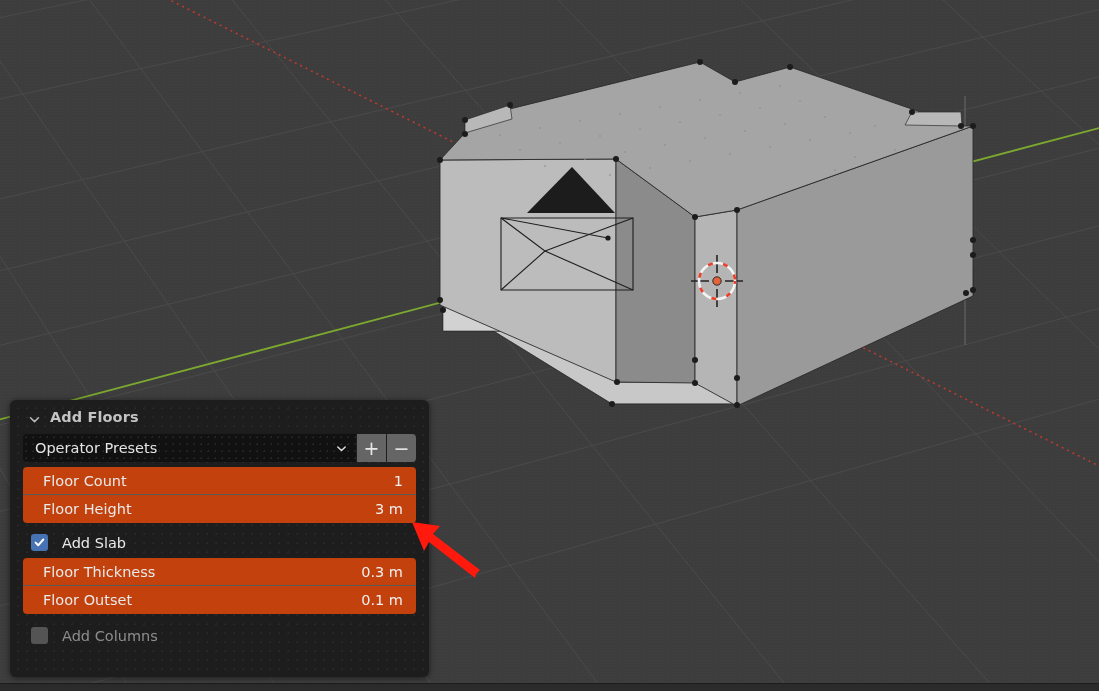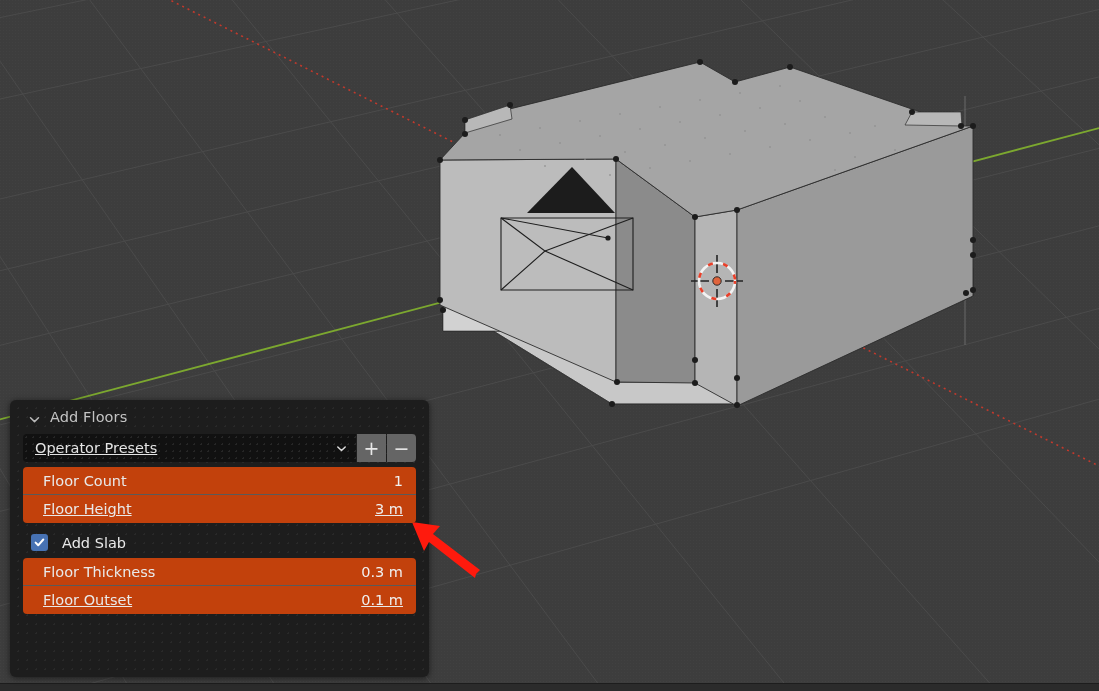--- a/index.html
+++ b/index.html
@@ -33,31 +33,31 @@
     background-size:9px 9px; background-position:4px 4px;
   }
   .panel-header {
     position:relative; height:34px; display:flex; align-items:center;
     padding:0 0 0 18px; gap:9px; z-index:2;
   }
   .chev {
     width:13px; height:13px; display:block; flex:none;
   }
   .panel-title {
-    font-size:14.5px; color:#c3c3c3; letter-spacing:.1px; white-space:nowrap;
+    font-size:14.5px; color:#c3c3c3; letter-spacing:.1px; white-space:nowrap;font-weight:bold;
   }
 
   .panel-body { position:relative; z-index:2; padding:0 13px; }
 
   
   .preset-row { display:flex; height:28px; margin-bottom:5px; }
   .preset-dropdown {
     flex:1; position:relative; background:#111111; border-radius:4px 0 0 4px;
     display:flex; align-items:center; padding:0 8px 0 12px; color:#e4e4e4;
-    font-size:14.5px; overflow:hidden;text-decoration:underline;
+    font-size:14.5px; overflow:hidden;
   }
   .preset-dropdown::before{
     content:""; position:absolute; inset:0; pointer-events:none;
     background-image:radial-gradient(rgba(255,255,255,.09) 1px, transparent 1px);
     background-size:7px 7px;
   }
   .preset-label { position:relative; z-index:2; flex:1; }
   .preset-caret { position:relative; z-index:2; width:13px; height:13px; }
   .icon-btn {
     width:29px; background:#656565; display:flex; align-items:center;
@@ -66,21 +66,21 @@
   }
   .icon-btn:last-child { border-radius:0 4px 4px 0; }
 
   
   .prop-group { border-radius:4px; overflow:hidden; }
   .prop-row {
     height:28px; display:flex; align-items:center; justify-content:space-between;
     background:#c2410c; padding:0 13px 0 20px; font-size:14.5px; color:#e9e9e9;
     border-bottom:1px solid #5a5a5a;
   }
-  .prop-row:last-child { border-bottom:none;text-decoration:underline; }
+  .prop-row:last-child { border-bottom:none; }
   .prop-value { color:#f0f0f0; }
 
   
   .check-row {
     height:31px; display:flex; align-items:center; gap:14px; padding-left:8px;
   }
   .cbox {
     width:17px; height:17px; border-radius:3px; flex:none;
     display:flex; align-items:center; justify-content:center;
   }
@@ -313,20 +313,24 @@
         <span class="prop-value">0.3 m</span>
       </div>
       <div class="prop-row">
         <span>Floor Outset</span>
         <span class="prop-value">0.1 m</span>
       </div>
     </div>
 
     <div class="spacer-6"></div>
 
+    <div class="check-row disabled">
+      <span class="cbox off"></span>
+      <span class="check-label">Add Columns</span>
+    </div>
 
   </div>
 </div>
 
 <svg id="annotation-arrow" width="100" height="80" viewBox="0 0 100 80">
   <g fill="#ff1a0d">
     <path d="M12 22 L40 26 L33 34 L80 70 L76 74 L75 78 L29 42 L24 51 Z"></path>
   </g>
 </svg>
 

